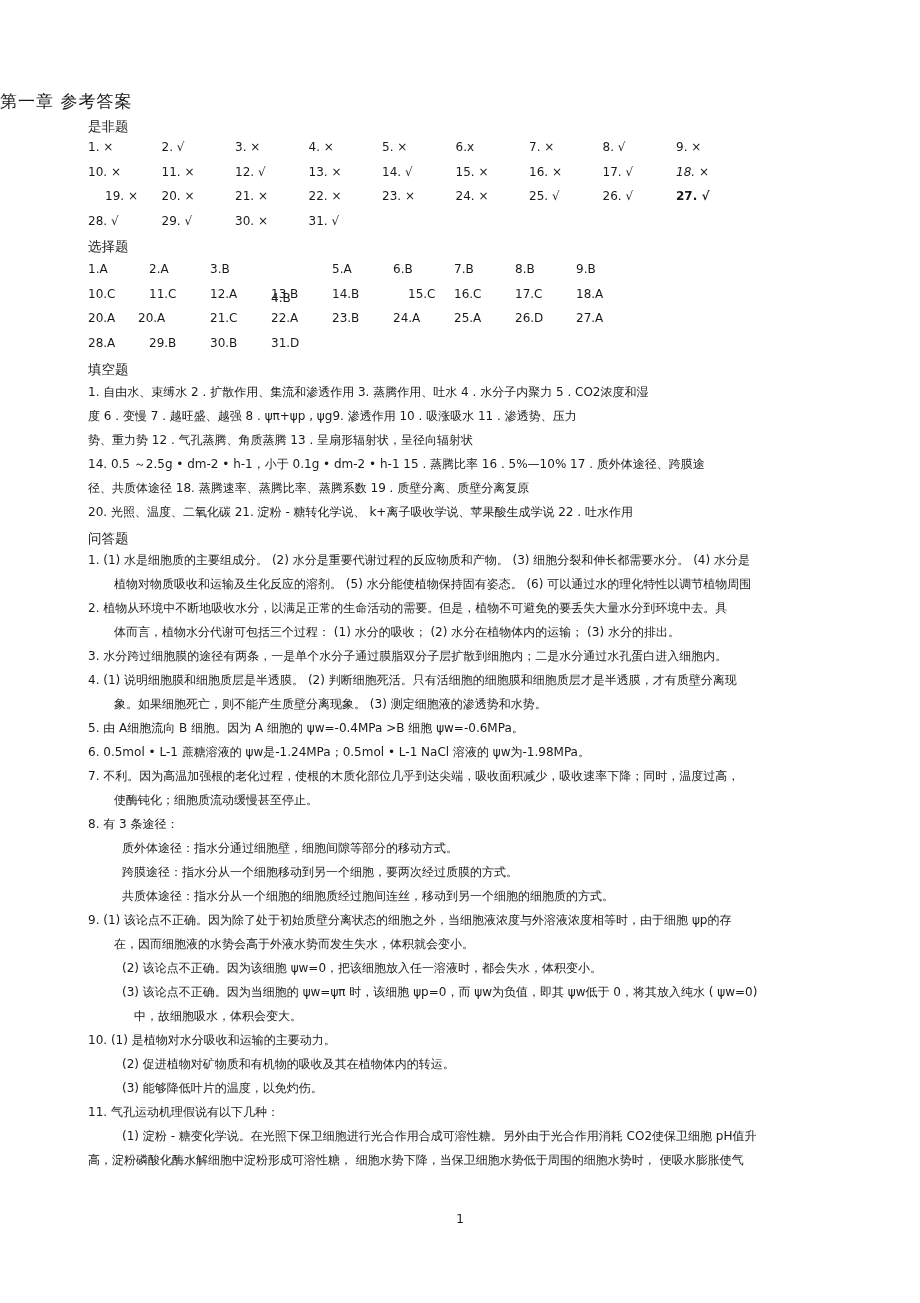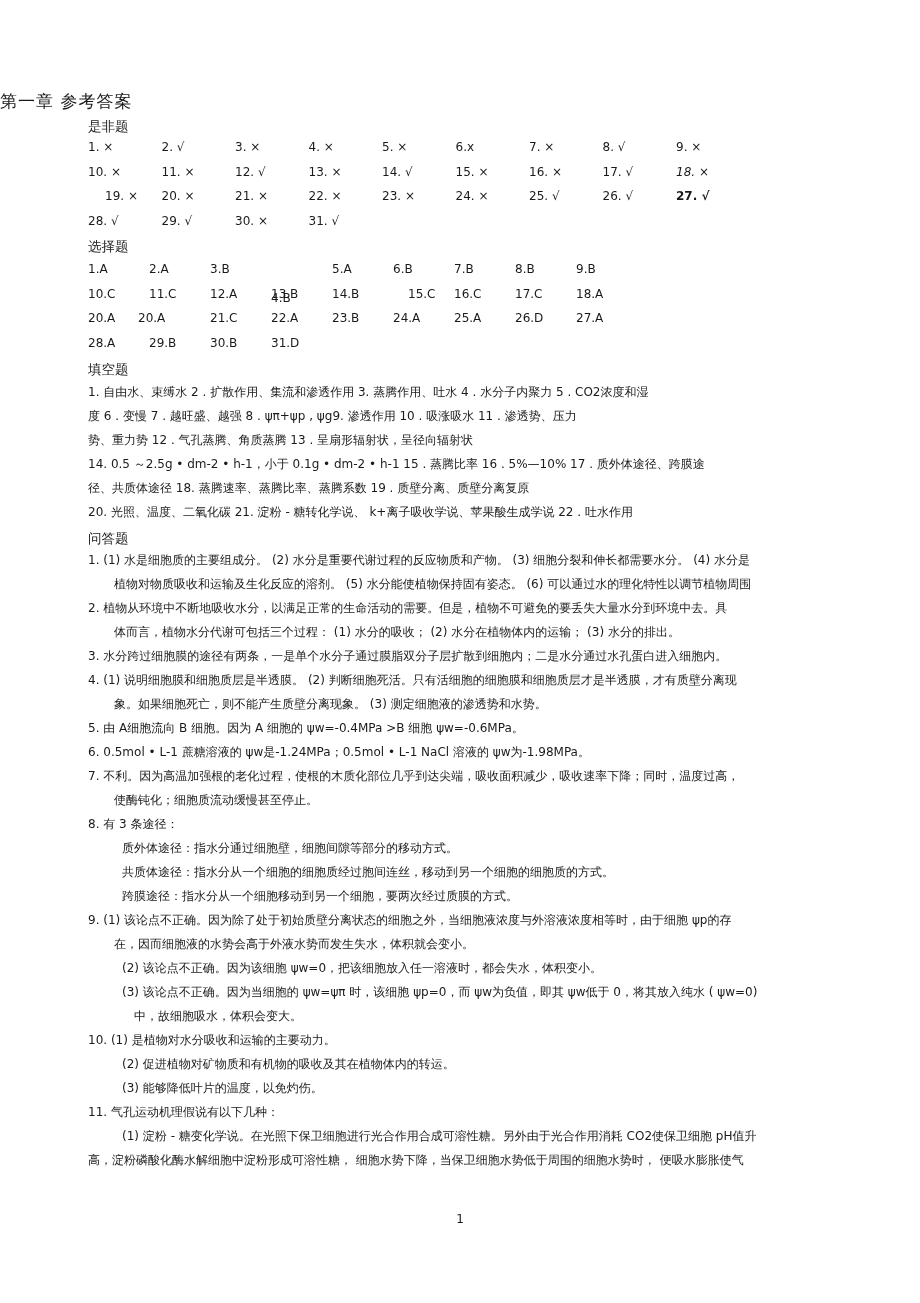--- a/index.html
+++ b/index.html
@@ -130,22 +130,22 @@
       <p class="ind1">体而言，植物水分代谢可包括三个过程：      (1) 水分的吸收；  (2) 水分在植物体内的运输；    (3) 水分的排出。</p>
       <p>3. 水分跨过细胞膜的途径有两条，一是单个水分子通过膜脂双分子层扩散到细胞内；二是水分通过水孔蛋白进入细胞内。</p>
       <p>4. (1) 说明细胞膜和细胞质层是半透膜。      (2) 判断细胞死活。只有活细胞的细胞膜和细胞质层才是半透膜，才有质壁分离现</p>
       <p class="ind1">象。如果细胞死亡，则不能产生质壁分离现象。       (3) 测定细胞液的渗透势和水势。</p>
       <p>5. 由  A细胞流向  B 细胞。因为  A 细胞的 ψw=-0.4MPa &gt;B 细胞 ψw=-0.6MPa。</p>
       <p>6. 0.5mol • L-1  蔗糖溶液的  ψw是-1.24MPa；0.5mol • L-1 NaCl  溶液的 ψw为-1.98MPa。</p>
       <p>7. 不利。因为高温加强根的老化过程，使根的木质化部位几乎到达尖端，吸收面积减少，吸收速率下降；同时，温度过高，</p>
       <p class="ind1">使酶钝化；细胞质流动缓慢甚至停止。</p>
       <p>8. 有  3 条途径：</p>
       <p class="ind2">质外体途径：指水分通过细胞壁，细胞间隙等部分的移动方式。</p>
+      <p class="ind2">跨膜途径：指水分从一个细胞移动到另一个细胞，要两次经过质膜的方式。</p>
       <p class="ind2">共质体途径：指水分从一个细胞的细胞质经过胞间连丝，移动到另一个细胞的细胞质的方式。</p>
-      <p class="ind2">跨膜途径：指水分从一个细胞移动到另一个细胞，要两次经过质膜的方式。</p>
       <p>9. (1) 该论点不正确。因为除了处于初始质壁分离状态的细胞之外，当细胞液浓度与外溶液浓度相等时，由于细胞            ψp的存</p>
       <p class="ind1">在，因而细胞液的水势会高于外液水势而发生失水，体积就会变小。</p>
       <p class="ind2">(2) 该论点不正确。因为该细胞     ψw=0，把该细胞放入任一溶液时，都会失水，体积变小。</p>
       <p class="ind2">(3) 该论点不正确。因为当细胞的     ψw=ψπ 时，该细胞  ψp=0，而 ψw为负值，即其  ψw低于  0，将其放入纯水  ( ψw=0)</p>
       <p class="ind3">中，故细胞吸水，体积会变大。</p>
       <p>10. (1) 是植物对水分吸收和运输的主要动力。</p>
       <p class="ind2">(2) 促进植物对矿物质和有机物的吸收及其在植物体内的转运。</p>
       <p class="ind2">(3) 能够降低叶片的温度，以免灼伤。</p>
       <p>11. 气孔运动机理假说有以下几种：</p>
       <p class="ind2">(1) 淀粉 - 糖变化学说。在光照下保卫细胞进行光合作用合成可溶性糖。另外由于光合作用消耗           CO2使保卫细胞  pH值升</p>

